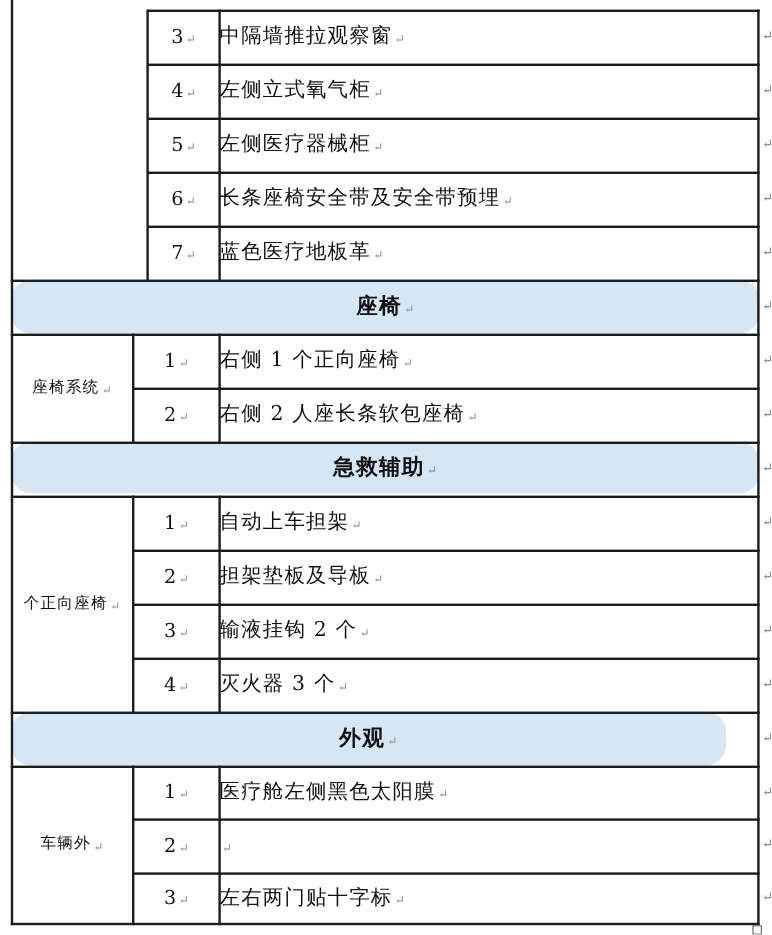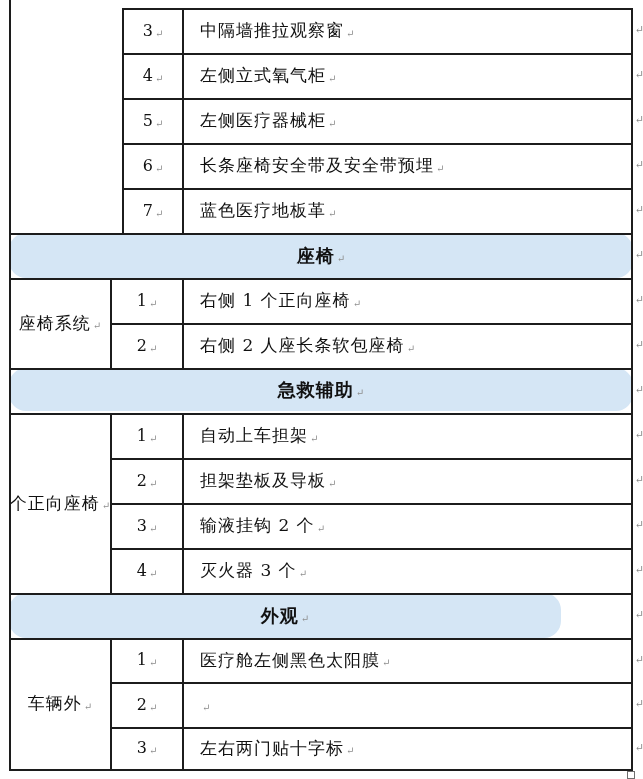--- a/index.html
+++ b/index.html
@@ -12,34 +12,34 @@
     color:#111111;
   }
   .cell{
     position:absolute;
     display:flex;
     align-items:center;
     box-sizing:border-box;
     background:transparent;
   }
   .cell.center{justify-content:center;}
-  .cell.desc{justify-content:flex-start;padding-left:17px;}
+  .cell.desc{justify-content:flex-start;padding-left:0;}
   .t{
     font-size:17px;
     letter-spacing:1px;
     white-space:nowrap;
     line-height:1;
   }
   .num .t{font-size:16px;letter-spacing:0;}
   .hdr{
     background:#d5e6f5;
     border-radius:17px;
   }
   .hdr .t{font-weight:bold;font-size:18px;}
-  .cat .t{font-size:17px;}
+  .cat .t{font-size:13px;}
   .pm{
     font-size:10px;
     color:#8e8e8e;
     margin-left:2px;
     position:relative;
     top:3px;
     line-height:1;
   }
   .vline,.hline{position:absolute;background:#1c1c1c;z-index:5;}
   .vline{width:2px;}
@@ -178,21 +178,21 @@
 
   <div class="cell num center" style="left:111px;top:548px;width:72px;height:45px">
       <span class="t">4</span>
       <span class="pm">↵</span>
     </div>
   <div class="cell desc" style="left:183px;top:548px;width:448px;height:45px">
       <span class="t">灭火器 3 个</span>
       <span class="pm">↵</span>
     </div>
 
-  <div class="cell hdr center" style="left:9px;top:593px;width:552px;height:45px">
+  <div class="cell hdr center" style="left:9px;top:593px;width:596px;height:45px">
       <span class="t">外观</span>
       <span class="pm">↵</span>
     </div>
 
   <div class="cell cat center" style="left:9px;top:638px;width:102px;height:131px">
       <span class="t">车辆外</span>
       <span class="pm">↵</span>
     </div>
 
   <div class="cell num center" style="left:111px;top:638px;width:72px;height:44px">

